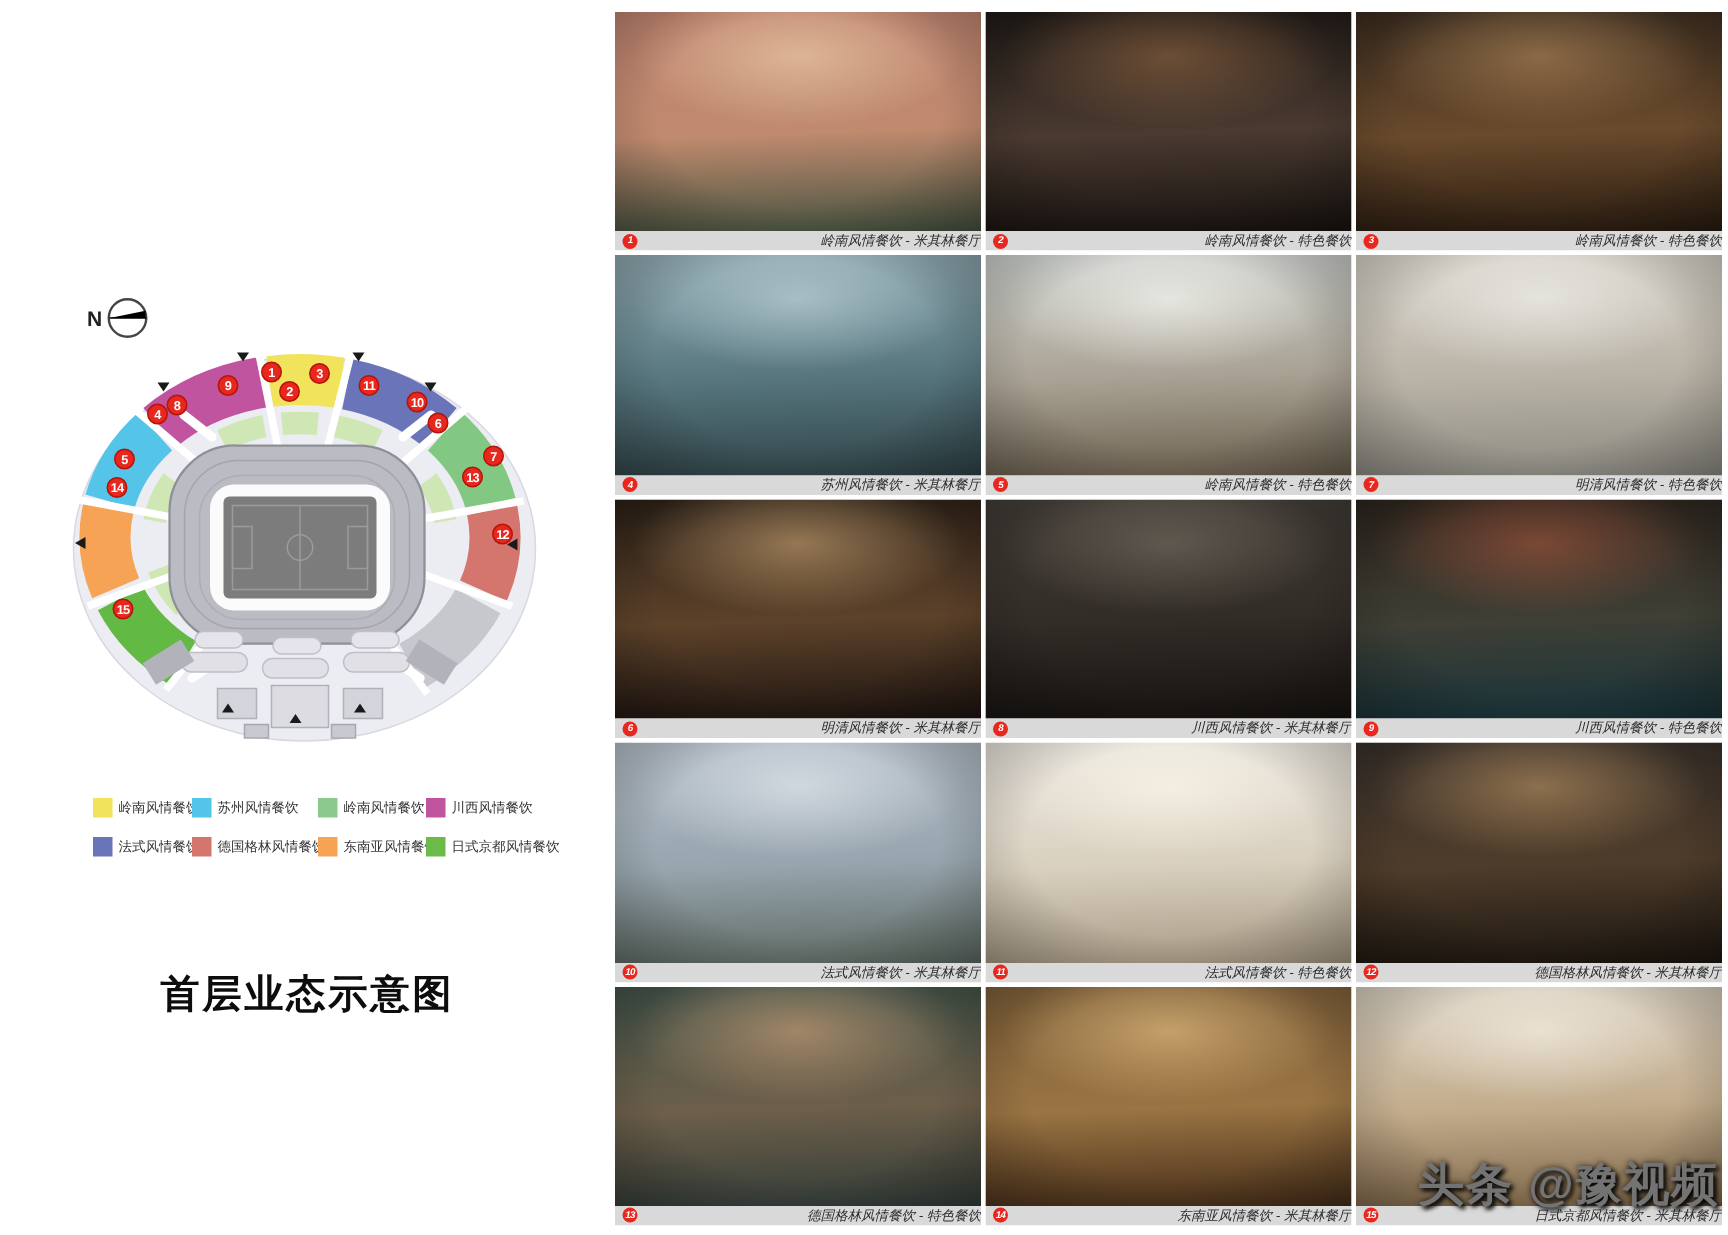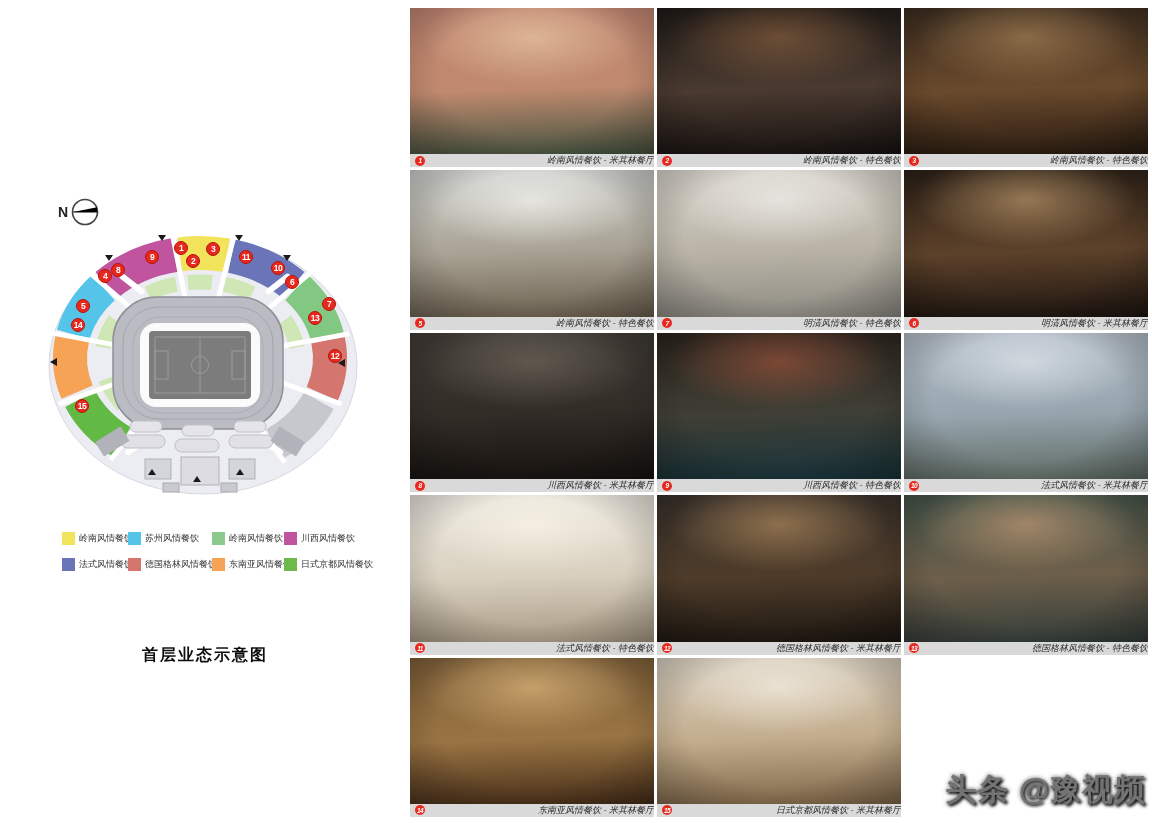--- a/index.html
+++ b/index.html
@@ -14,21 +14,21 @@
   .badge{position:absolute;width:14px;height:14px;border-radius:50%;
          background:#e8281e;border:1px solid #b51408;color:#fff;
          font-size:8.5px;font-weight:bold;display:flex;align-items:center;justify-content:center;
          transform:translate(-50%,-50%);box-sizing:border-box;letter-spacing:-0.5px;}
   #legend{position:absolute;left:62px;top:532px;display:grid;
           grid-template-columns:66px 84px 72px 100px;row-gap:13px;}
   .legend-item{display:flex;align-items:center;gap:4px;}
   .swatch{width:13px;height:13px;display:inline-block;flex:0 0 13px;}
   .legend-label{font-size:9px;color:#333;white-space:nowrap;}
   #title{position:absolute;left:45px;top:645px;width:320px;text-align:center;
-         font-size:16px;font-weight:bold;letter-spacing:2px;color:#0d0d0d;}
+         font-size:26px;font-weight:bold;letter-spacing:2px;color:#0d0d0d;}
   
   #gallery{position:absolute;left:410px;top:8px;width:738px;height:809px;
            display:grid;grid-template-columns:repeat(3,1fr);grid-template-rows:repeat(5,1fr);gap:3px;}
   .cell{display:flex;flex-direction:column;overflow:hidden;margin:0;}
   .photo{flex:1;position:relative;}
   .photo::after{content:"";position:absolute;inset:0;
            background:radial-gradient(ellipse at 50% 45%, rgba(0,0,0,0) 55%, rgba(0,0,0,0.30) 100%);}
   .cap{height:13px;background:#d9d9d9;position:relative;display:flex;
        align-items:center;justify-content:flex-end;font-size:9px;color:#2b2b2b;white-space:nowrap;font-style:italic;}
   .dot{position:absolute;left:5px;top:1.5px;width:10px;height:10px;border-radius:50%;
@@ -209,20 +209,27 @@
         </figcaption>
       </figure>
       <figure class="cell">
         <div class="photo" style="background:radial-gradient(ellipse 70% 50% at 50% 20%, rgba(230,180,120,0.4), rgba(0,0,0,0) 65%), linear-gradient(178deg, #3a2c1f 0%, #6a4a2c 55%, #281b10 100%)"></div>
         <figcaption class="cap">
           <span class="dot">3</span>
           <span class="cap-text">岭南风情餐饮 - 特色餐饮</span>
         </figcaption>
       </figure>
       <figure class="cell">
+        <div class="photo" style="background:radial-gradient(ellipse 70% 50% at 50% 20%, rgba(210,230,235,0.5), rgba(0,0,0,0) 65%), linear-gradient(178deg, #8fa9b0 0%, #57767e 55%, #2f4347 100%)"></div>
+        <figcaption class="cap">
+          <span class="dot">4</span>
+          <span class="cap-text">苏州风情餐饮 - 米其林餐厅</span>
+        </figcaption>
+      </figure>
+      <figure class="cell">
         <div class="photo" style="background:radial-gradient(ellipse 70% 50% at 50% 20%, rgba(255,255,250,0.6), rgba(0,0,0,0) 65%), linear-gradient(178deg, #cdd0cd 0%, #a9a294 55%, #6b5f4e 100%)"></div>
         <figcaption class="cap">
           <span class="dot">5</span>
           <span class="cap-text">岭南风情餐饮 - 特色餐饮</span>
         </figcaption>
       </figure>
       <figure class="cell">
         <div class="photo" style="background:radial-gradient(ellipse 70% 50% at 50% 20%, rgba(255,255,255,0.5), rgba(0,0,0,0) 65%), linear-gradient(178deg, #d7d3ca 0%, #b9b3a6 55%, #8c8a82 100%)"></div>
         <figcaption class="cap">
           <span class="dot">7</span>

